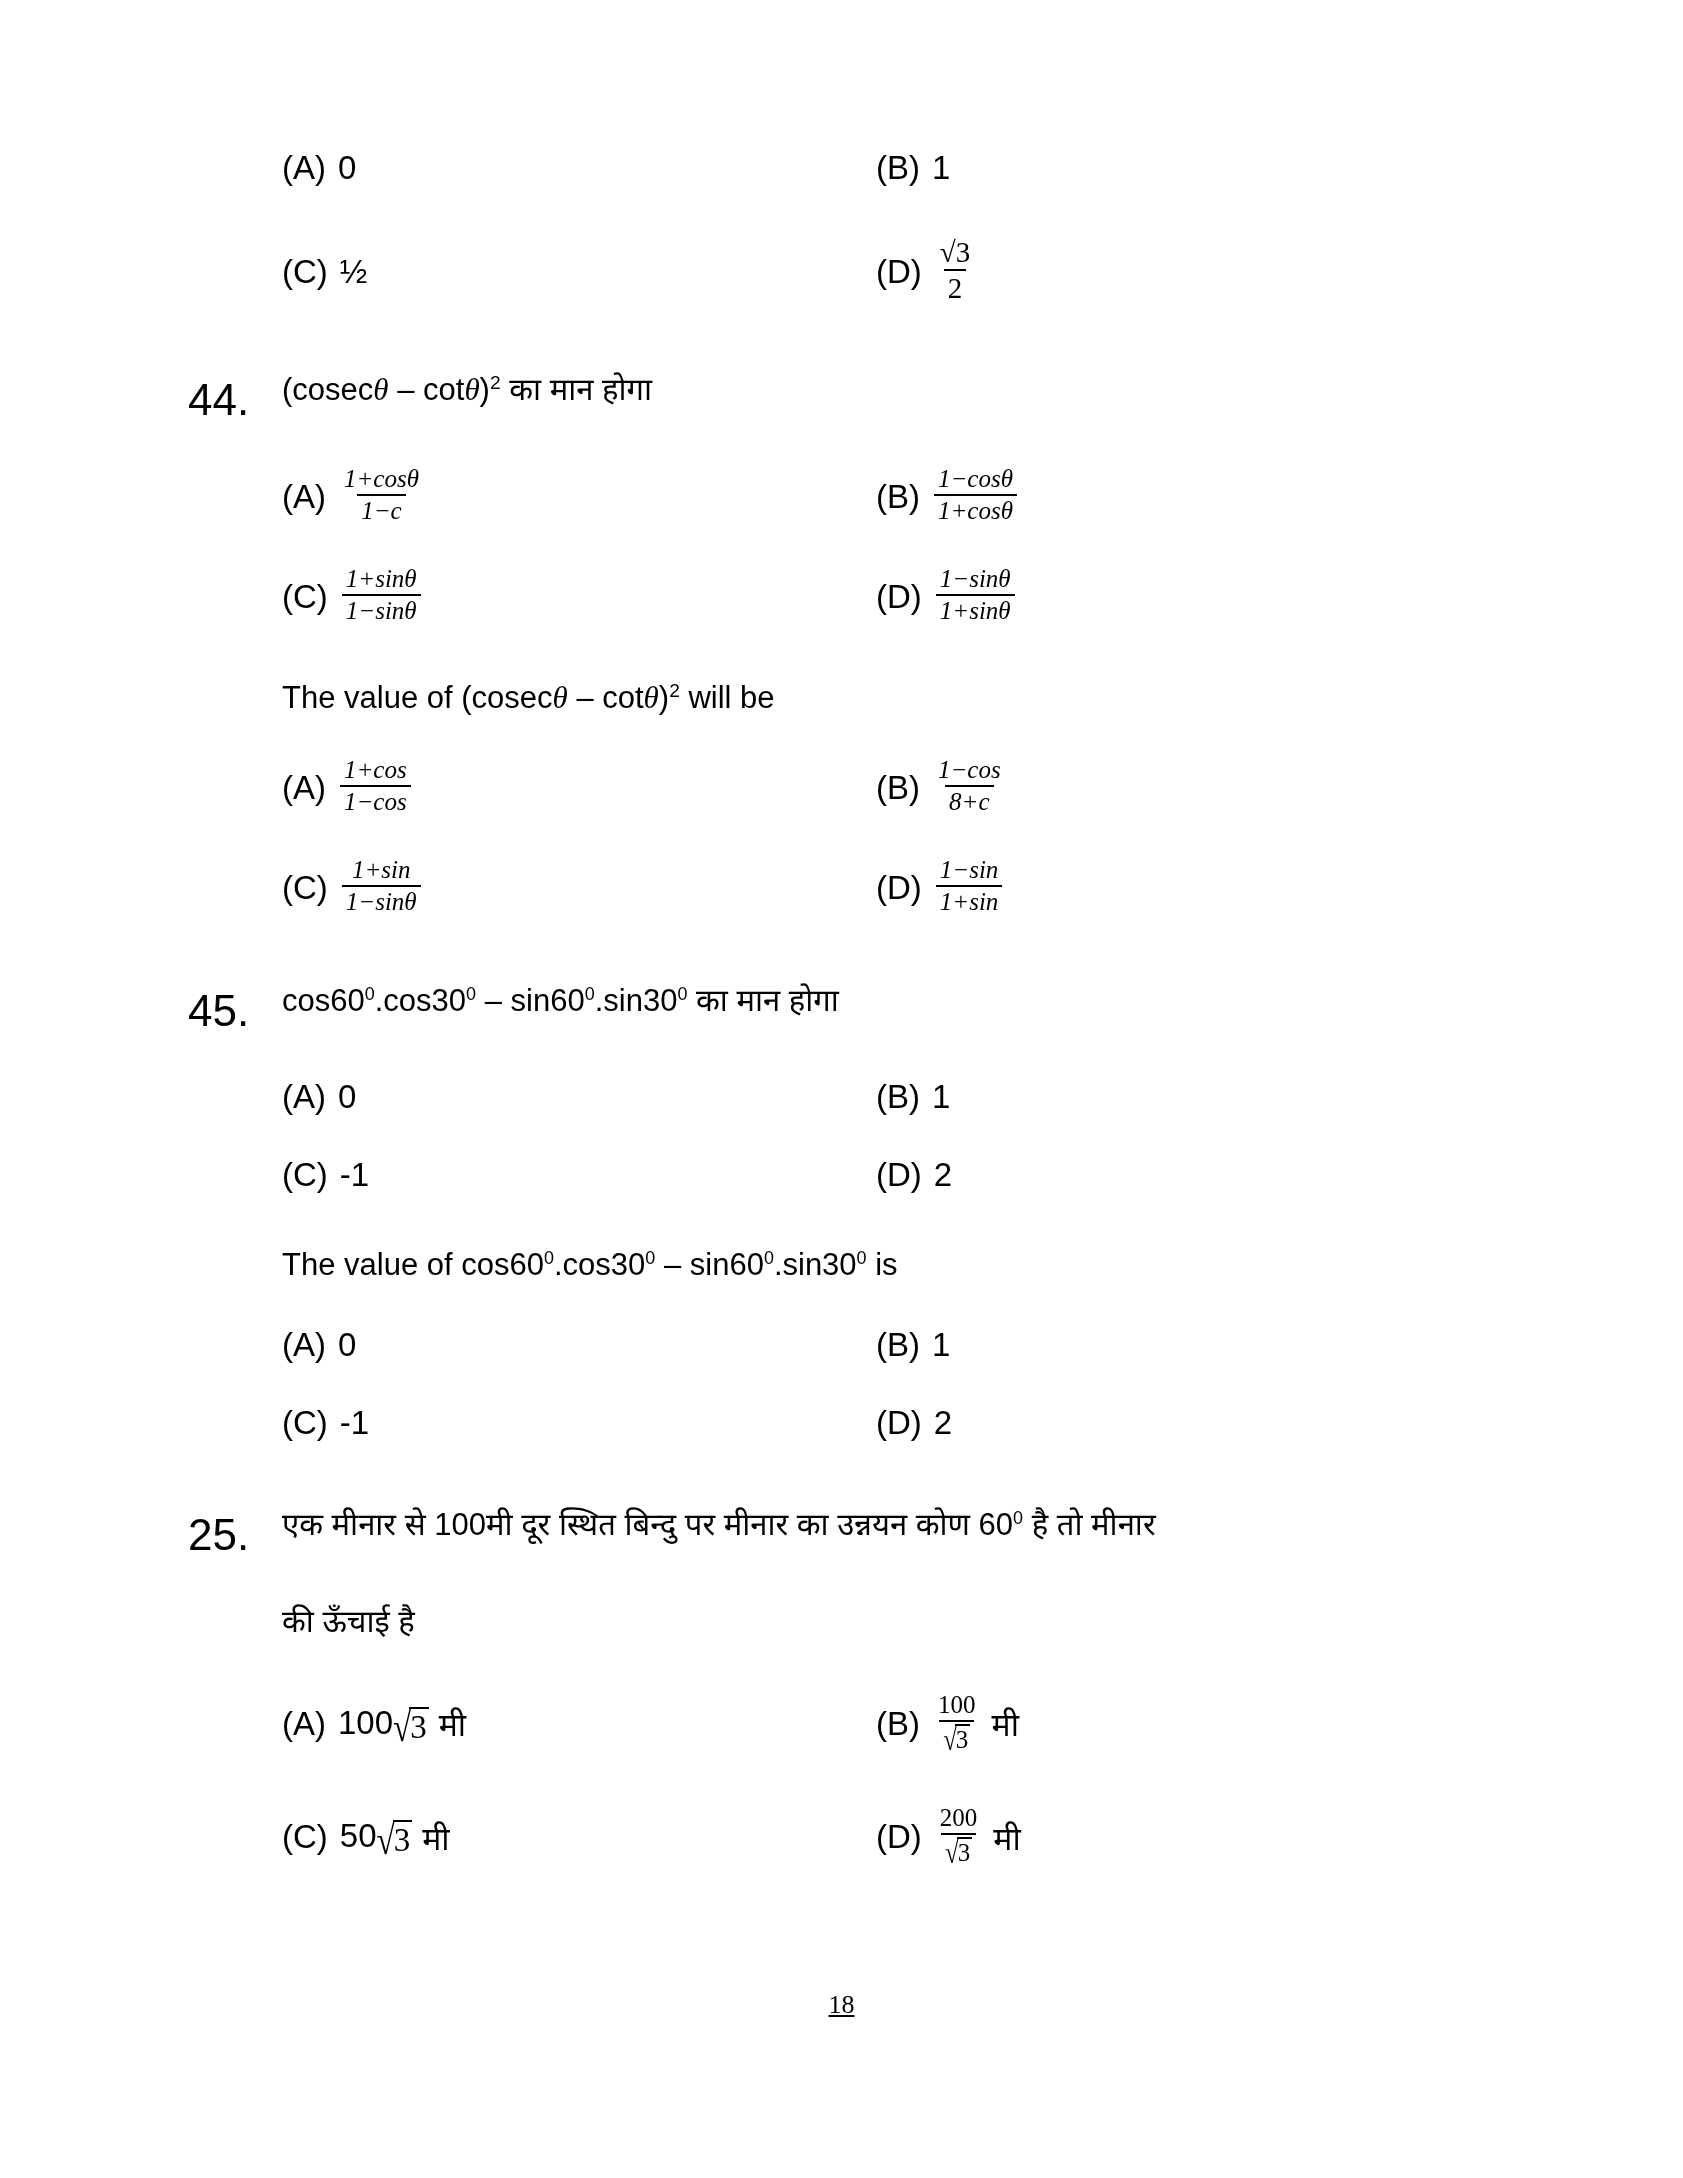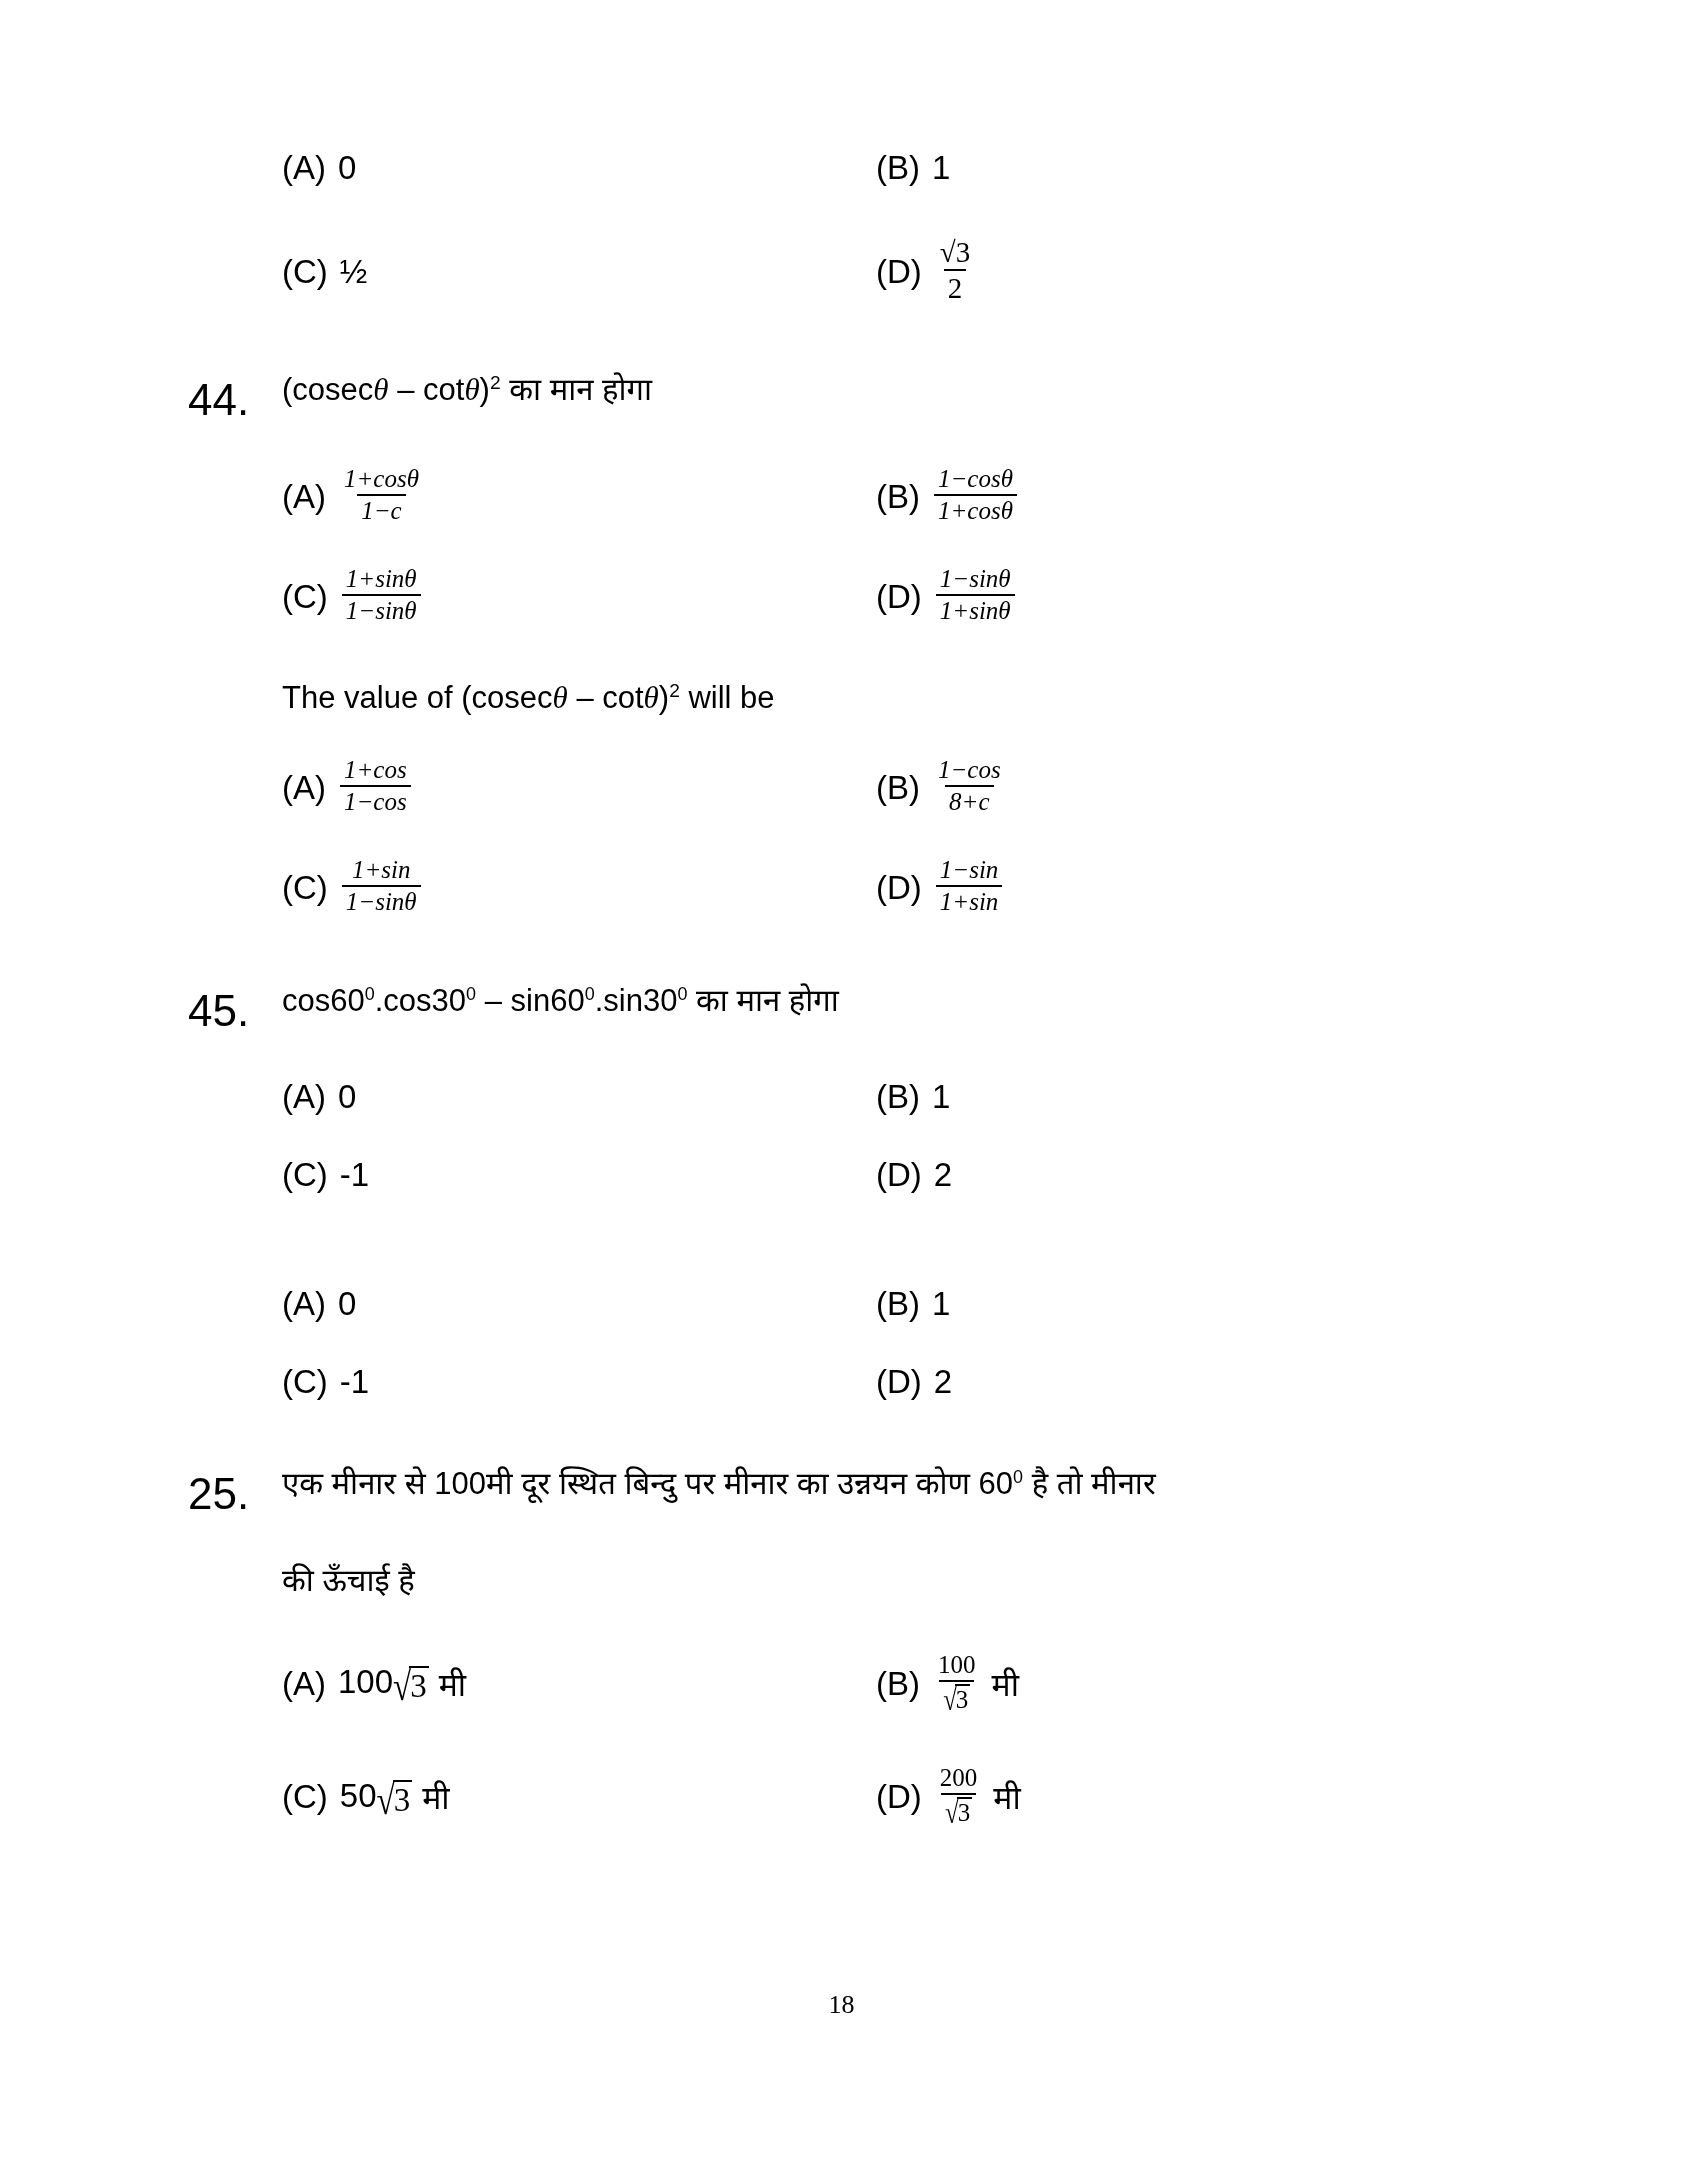--- a/index.html
+++ b/index.html
@@ -151,20 +151,21 @@
   }
 
   .pagenum {
     position: absolute;
     left: 0;
     right: 0;
     top: 1990px;
     text-align: center;
     font-family: "Liberation Serif", serif;
     font-size: 26px;
+    text-decoration: underline;
   }
   .half { font-size: 33px; }
 </style>
 </head>
 <body>
 
 <div class="page">
   <div class="content">
 
     <div class="opts">
@@ -320,20 +321,24 @@
         </div>
         <div class="opt-cell right">
           <span class="opt-label">(D)</span>
           <span class="opt-val">2</span>
         </div>
       </div>
     </div>
 
     <div class="gap-l"></div>
 
+    <div class="qrow">
+      <div class="qnum"></div>
+      <div class="qtext"><span>The value of </span><span>cos60</span><sup class="deg">0</sup><span>.cos30</span><sup class="deg">0</sup><span> – sin60</span><sup class="deg">0</sup><span>.sin30</span><sup class="deg">0</sup><span> is</span></div>
+    </div>
 
     <div class="gap-m"></div>
 
     <div class="opts">
       <div class="opt-grid">
         <div class="opt-cell left">
           <span class="opt-label">(A)</span>
           <span class="opt-val">0</span>
         </div>
         <div class="opt-cell right">

